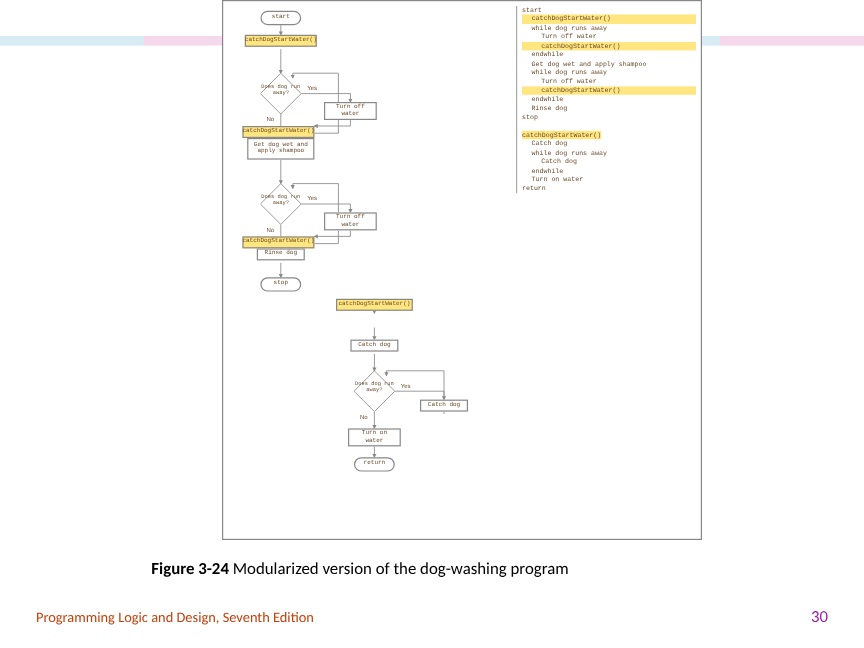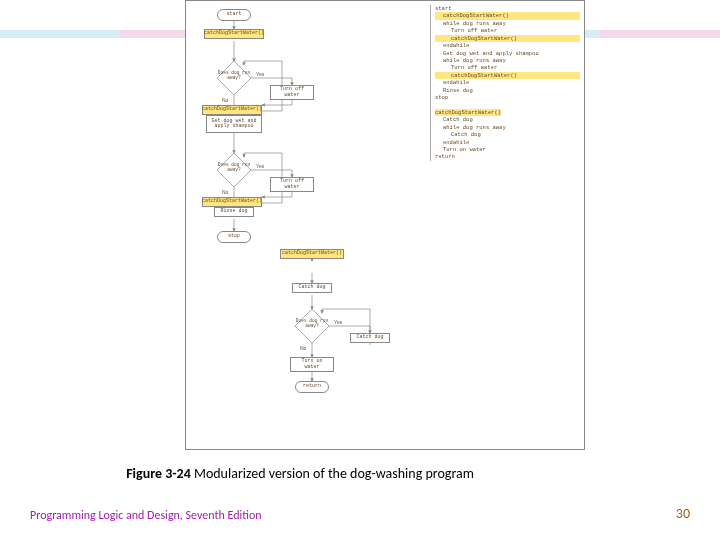--- a/index.html
+++ b/index.html
@@ -20,22 +20,22 @@
   .term { border: 1px solid #888; border-radius: 8px; background: #fff; height: 12px; width: 34px; }
   .proc { border: 1px solid #888; background: #fff; padding: 1px 2px; }
   .call { border: 1px solid #888; background: #ffe680; padding: 1px 2px; }
   .diamond { width: 34px; height: 34px; }
   .diamond svg { position: absolute; left: 0; top: 0; }
   .diamond .dlabel { position: absolute; width: 34px; top: 10px; text-align: center; font-size: 4.5px; }
   .lbl { position: absolute; font-size: 5px; color: #6b4a2a; }
   svg.lines { position: absolute; left: 0; top: 0; }
   .caption { position: absolute; left: 0; width: 600px; top: 465px; text-align: center; font-size: 14px; font-family: Calibri, Arial, sans-serif; color: #000; }
   .caption b { font-weight: bold; }
-  .footer-left { position: absolute; left: 30px; bottom: 18px; font-size: 12px; color: #a21caf; font-family: Calibri, Arial, sans-serif; }
-  .footer-right { position: absolute; right: 30px; bottom: 18px; font-size: 14px; color: #a16207; font-family: Calibri, Arial, sans-serif; margin-left: 13px; }
+  .footer-left { position: absolute; left: 30px; bottom: 18px; font-size: 12px; color: #c2410c; font-family: Calibri, Arial, sans-serif; }
+  .footer-right { position: absolute; right: 30px; bottom: 18px; font-size: 14px; color: #a21caf; font-family: Calibri, Arial, sans-serif; margin-left: 13px; }
 </style>
 </head>
 <body>
 
 <div class="bg-stripe">
   <span class="s1"></span>
     <span class="s2"></span>
     <span class="s3"></span>
     <span class="s4"></span>
     <span class="s1"></span>

